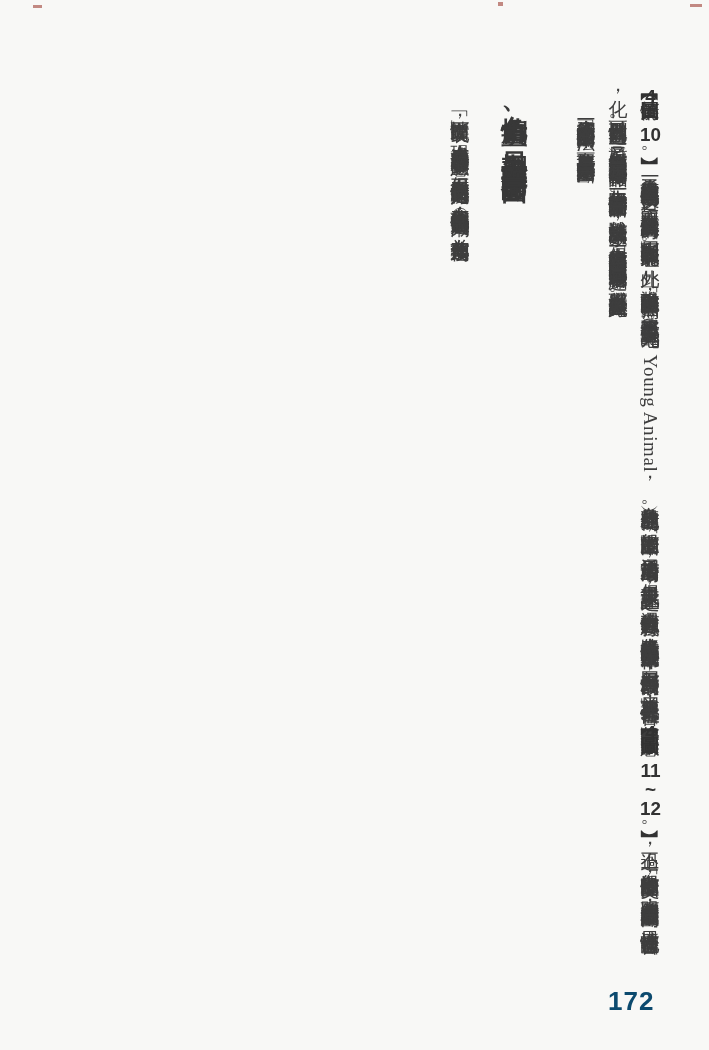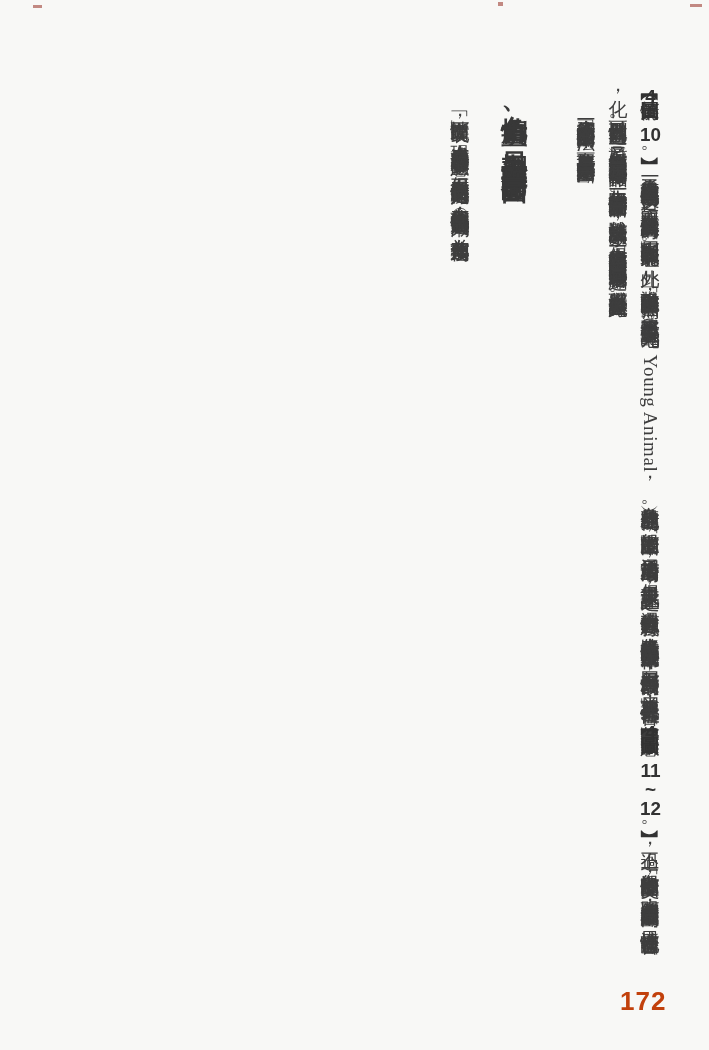--- a/index.html
+++ b/index.html
@@ -58,22 +58,21 @@
     font-family: "Liberation Serif", serif;
   }
   .page-number {
     position: absolute;
     left: 608px;
     top: 986px;
     font-family: "Liberation Sans", sans-serif;
     font-weight: bold;
     font-size: 26px;
     letter-spacing: 1px;
-    color: #c2410c;
-    margin-left: 12px;
+    color: #0c4a6e;
   }
   
   .artifact {
     position: absolute;
     background: rgba(150, 45, 35, 0.55);
   }
   .a1 { left: 33px;  top: 5px; width: 9px; height: 3px; }
   .a2 { left: 498px; top: 2px; width: 5px; height: 4px; }
   .a3 { left: 690px; top: 4px; width: 12px; height: 3px; }
 </style>

